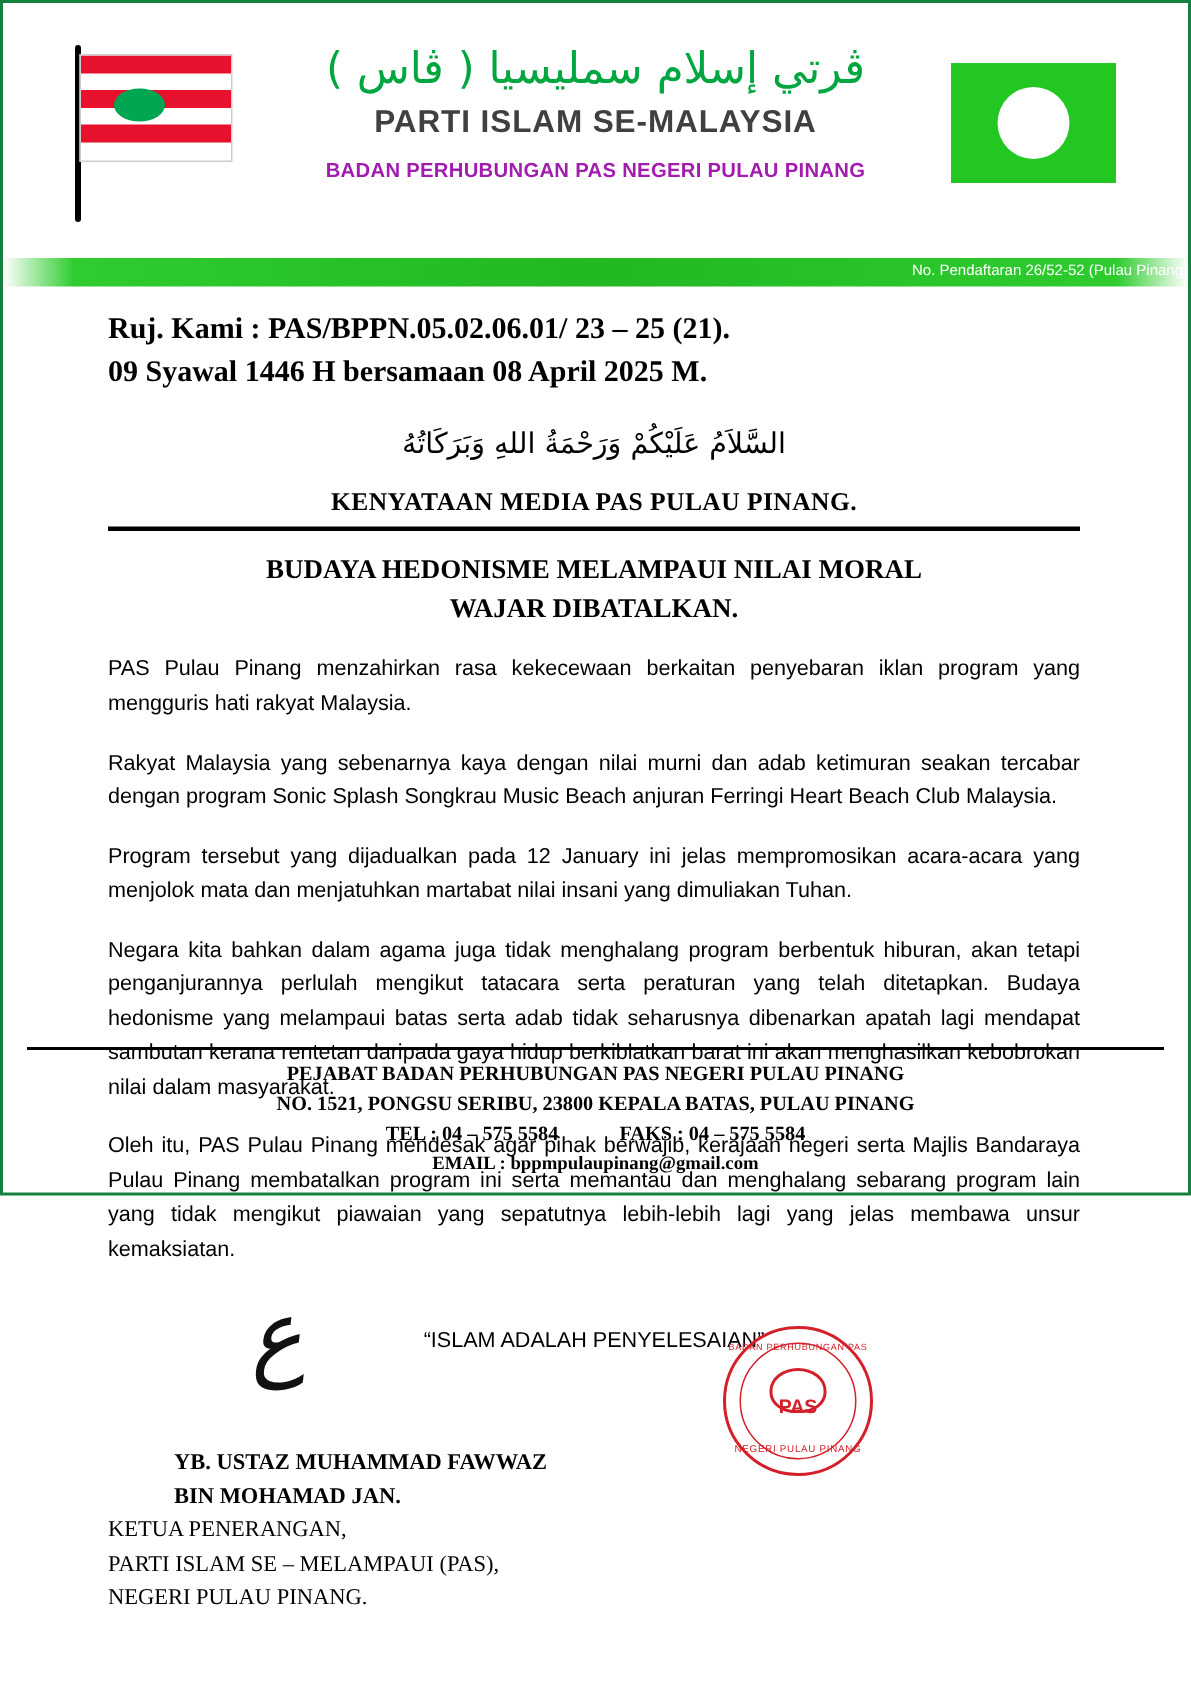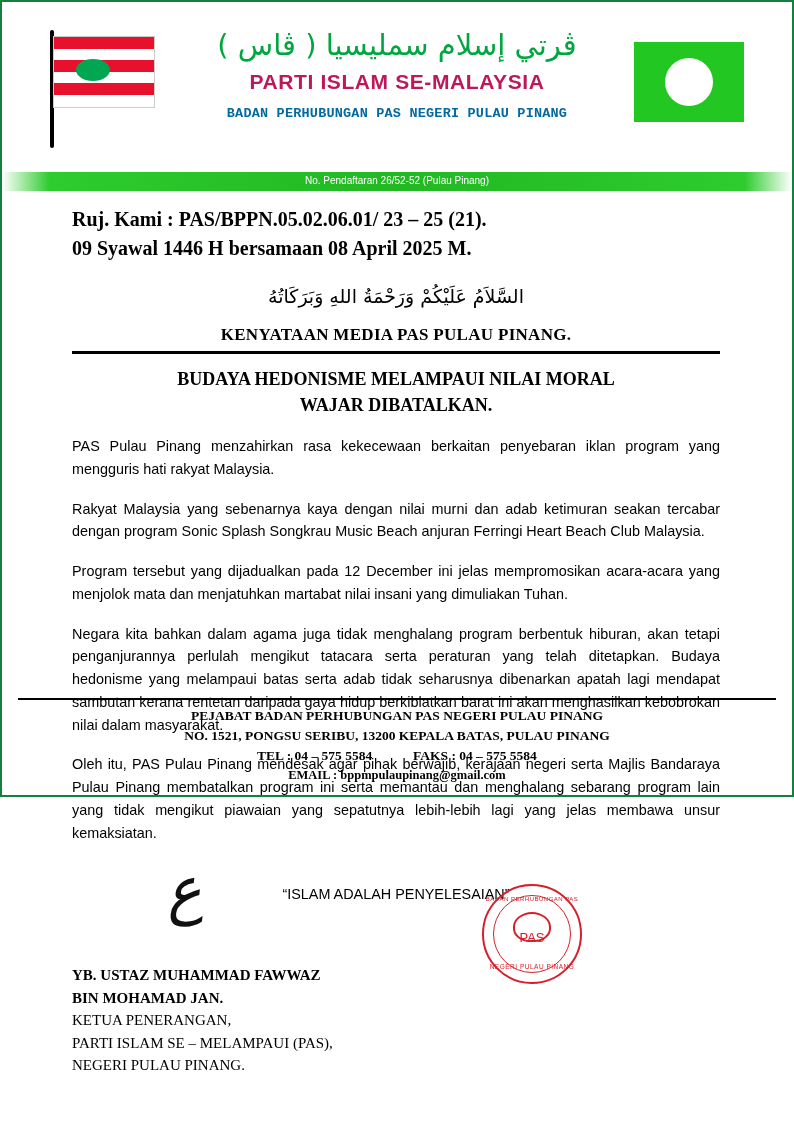--- a/index.html
+++ b/index.html
@@ -84,29 +84,29 @@
     font-size: 29px;
     color: #00a63f;
     line-height: 1.5;
     direction: rtl;
     white-space: nowrap;
   }
   .org-name {
     font-family: "Liberation Sans", sans-serif;
     font-weight: bold;
     font-size: 21px;
-    color: #be185d;
+    color: #404040;
     letter-spacing: 0.6px;
     margin-top: 2px;
   }
   .org-sub {
-    font-family: Liberation Mono, monospace;
+    font-family: Liberation Sans, sans-serif;
     font-weight: bold;
     font-size: 13.5px;
-    color: #0369a1;
+    color: #a21caf;
     margin-top: 12px;
     letter-spacing: 0.2px;
   }
 
   .logo-box {
     position: absolute;
     right: 48px;
     top: 40px;
     width: 110px;
     height: 80px;
@@ -125,21 +125,21 @@
   .green-bar {
     position: relative;
     height: 19px;
     background: linear-gradient(to right, #ffffff 0%, #2ecc2e 6%, #22b822 50%, #2ecc2e 94%, #ffffff 100%);
   }
   .green-bar span {
     position: absolute;
     left: 0;
     right: 0;
     top: 3px;
-    text-align: center;
+    text-align: right;
     font-family: "Liberation Sans", sans-serif;
     font-size: 10px;
     color: #ffffff;
   }
 
   
   .content {
     padding: 14px 72px 0 70px;
   }
   .ref-line {
@@ -233,21 +233,21 @@
     height: 26px;
     border: 2px solid #d4202a;
     border-radius: 50% 50% 45% 45%;
   }
   .stamp-pas {
     position: absolute;
     left: 50%;
     top: 44px;
     transform: translateX(-50%);
     font-family: "Liberation Sans", sans-serif;
-    font-weight: normal;
+    font-weight: bold;
     font-size: 13px;
     color: #d4202a;
   }
   .stamp-top-txt {
     position: absolute;
     left: 0; right: 0;
     top: 10px;
     text-align: center;
     font-family: "Liberation Sans", sans-serif;
     font-size: 6px;
@@ -267,20 +267,21 @@
   .signer {
     position: absolute;
     left: 0;
     top: 58px;
     font-family: "Liberation Serif", serif;
     font-size: 15px;
     line-height: 1.5;
   }
   .signer .b {
     font-weight: bold;
+    margin-left: 44px;
   }
 
   
   .footer {
     position: absolute;
     left: 0;
     right: 0;
     bottom: 10px;
   }
   .footer-rule {
@@ -340,21 +341,21 @@
 
     <div class="salam">السَّلاَمُ عَلَيْكُمْ وَرَحْمَةُ اللهِ وَبَرَكَاتُهُ</div>
 
     <div class="title-main">KENYATAAN MEDIA PAS PULAU PINANG.</div>
     <hr class="rule">
     <div class="title-sub">BUDAYA  HEDONISME MELAMPAUI NILAI MORAL</div>
     <div class="title-sub">WAJAR DIBATALKAN.</div>
 
     <p class="para">PAS Pulau Pinang menzahirkan rasa kekecewaan berkaitan penyebaran iklan  program yang mengguris hati rakyat Malaysia.</p>
     <p class="para">Rakyat Malaysia yang sebenarnya kaya dengan nilai murni dan adab ketimuran seakan tercabar dengan program Sonic Splash Songkrau Music Beach anjuran Ferringi Heart Beach Club Malaysia.</p>
-    <p class="para">Program tersebut yang dijadualkan pada 12 December ini jelas mempromosikan acara-acara yang menjolok mata dan menjatuhkan martabat nilai insani yang dimuliakan Tuhan.</p>
+    <p class="para">Program tersebut yang dijadualkan pada 12 January ini jelas mempromosikan acara-acara yang menjolok mata dan menjatuhkan martabat nilai insani yang dimuliakan Tuhan.</p>
     <p class="para">Negara kita bahkan dalam agama juga tidak menghalang program berbentuk hiburan, akan tetapi penganjurannya perlulah mengikut tatacara serta peraturan yang telah ditetapkan. Budaya hedonisme yang melampaui batas serta adab tidak seharusnya dibenarkan apatah lagi mendapat sambutan kerana rentetan daripada gaya hidup berkiblatkan barat ini akan menghasilkan kebobrokan nilai dalam masyarakat.</p>
     <p class="para">Oleh itu, PAS Pulau Pinang mendesak agar pihak berwajib, kerajaan negeri serta  Majlis Bandaraya Pulau Pinang membatalkan program ini serta memantau dan menghalang sebarang program lain yang tidak mengikut piawaian yang sepatutnya lebih-lebih lagi yang jelas membawa unsur kemaksiatan.</p>
 
     <div class="slogan">“ISLAM ADALAH PENYELESAIAN”</div>
 
     <div class="sign-area">
       <div class="signature">ﻉ</div>
 
       <div class="stamp">
         <div class="stamp-inner"></div>
@@ -370,21 +371,21 @@
         <div>KETUA PENERANGAN,</div>
         <div>PARTI ISLAM SE – MELAMPAUI (PAS),</div>
         <div>NEGERI PULAU PINANG.</div>
       </div>
     </div>
   </div>
 
   <div class="footer">
     <hr class="footer-rule">
     <div class="footer-line">PEJABAT BADAN PERHUBUNGAN PAS NEGERI PULAU PINANG</div>
-    <div class="footer-line">NO. 1521, PONGSU SERIBU, 13200 KEPALA BATAS, PULAU PINANG</div>
+    <div class="footer-line">NO. 1521, PONGSU SERIBU, 23800 KEPALA BATAS, PULAU PINANG</div>
     <div class="footer-line footer-tel">
       <span>TEL : 04 – 575 5584</span>
       <span class="gap"></span>
       <span>FAKS : 04 – 575 5584</span>
     </div>
     <div class="footer-line footer-email">EMAIL : bppmpulaupinang@gmail.com</div>
   </div>
 
 </div>
 

